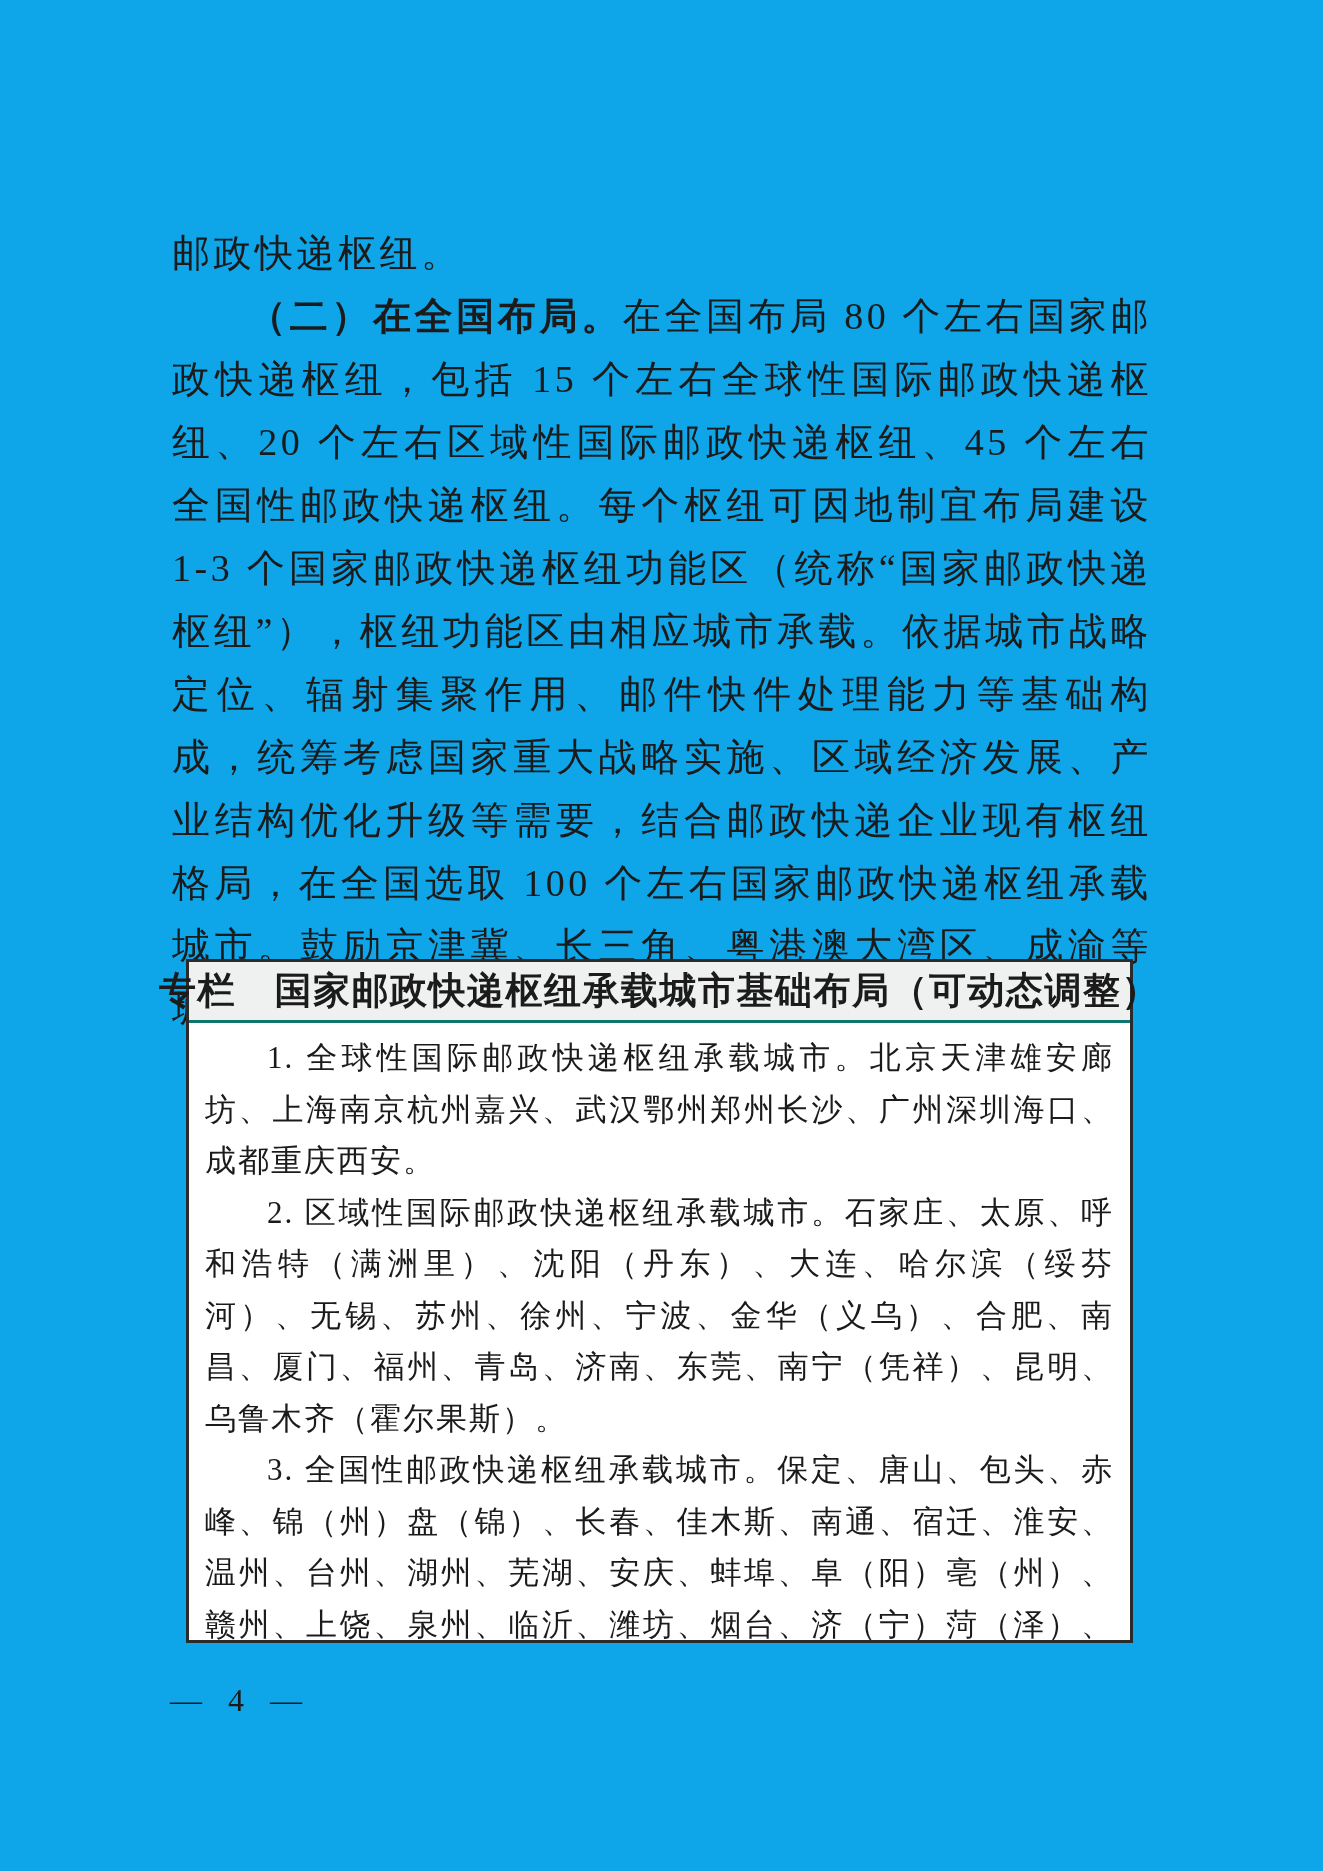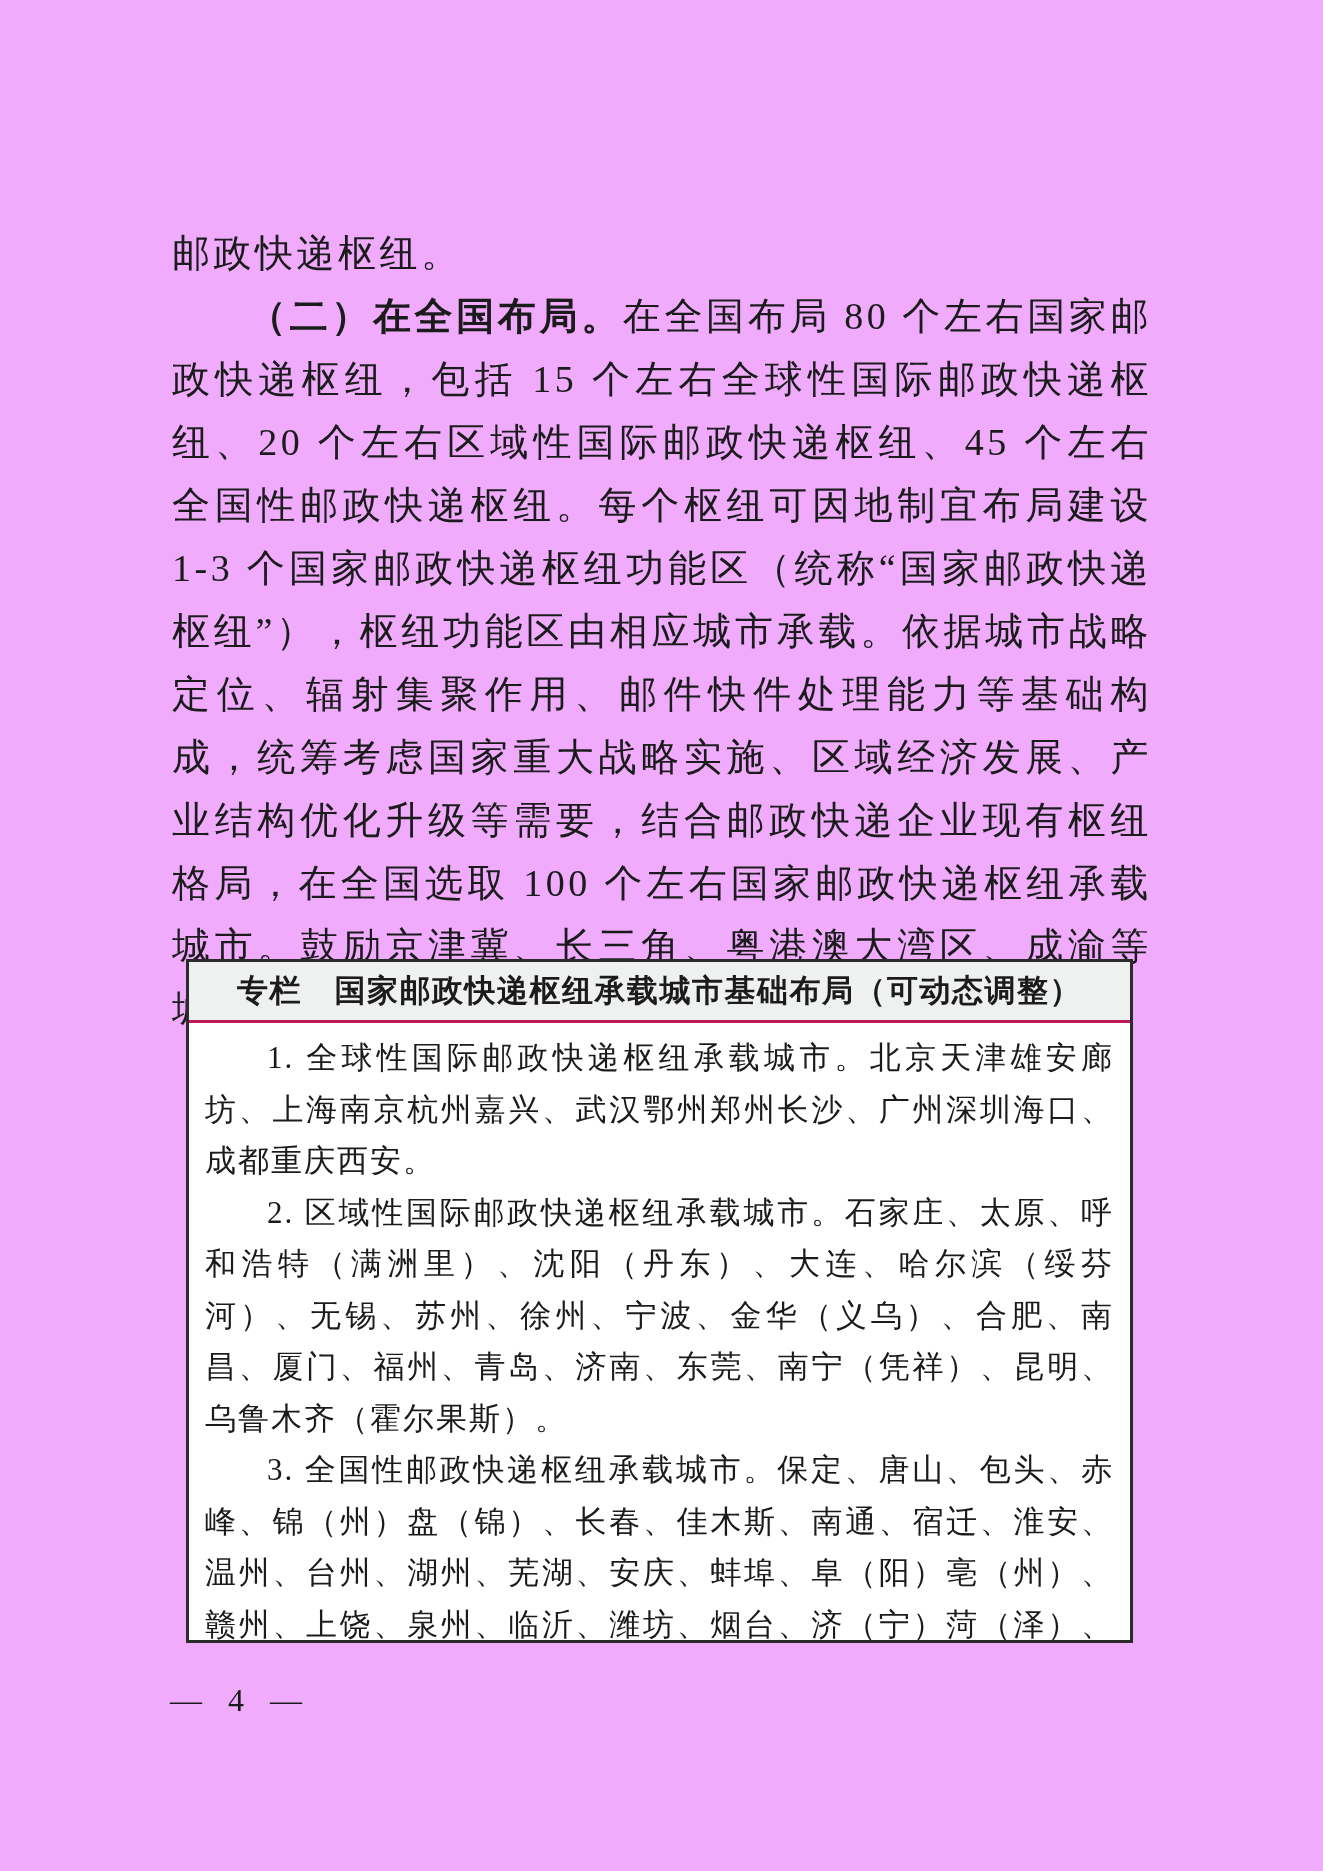--- a/index.html
+++ b/index.html
@@ -1,38 +1,38 @@
 <!DOCTYPE html>
 <html lang="zh"><head>
 <meta charset="utf-8">
 <style>
   html,body { margin:0; padding:0; background:#ffffff; }
   .page {
     position:relative; width:1323px; height:1871px;
-    background:#f0abfc; overflow:hidden;
+    background:#0ea5e9; overflow:hidden;
     font-family:"Liberation Serif","DejaVu Serif",serif;
     color:#1b1b1b;
   }
   .main-text {
     position:absolute; left:172px; top:222px; width:980px;
     font-size:38px; line-height:63px; letter-spacing:3.5px;
     text-align:justify; text-justify:inter-character;
   }
   .cont-line { margin:0; }
   .para { margin:0; text-indent:2em; }
   .lead-bold { font-weight:700; }
 
   .column-box {
     position:absolute; left:186px; top:959px; width:947px;
     box-sizing:border-box; border:3px solid #2b2b2b; background:#ffffff;
   }
   .box-header {
-    height:58px; background:#eff1f1; border-bottom:3px solid #be185d;
+    height:58px; background:#eff1f1; border-bottom:3px solid #0f766e;
     display:flex; align-items:center; justify-content:center;
-    font-weight:700; font-size:31px; letter-spacing:1.5px;
+    font-weight:700; font-size:37px; letter-spacing:1.5px;
     white-space:nowrap;
   }
   .box-body {
     box-sizing:border-box; height:617px; overflow:hidden;
     padding:9px 16px 0 16px;
     font-size:31px; line-height:51.5px; letter-spacing:2px;
     text-align:justify; text-justify:inter-character;
   }
   .box-body p { margin:0; text-indent:2em; }
   .box-body p.cutoff { text-align-last:justify; }

